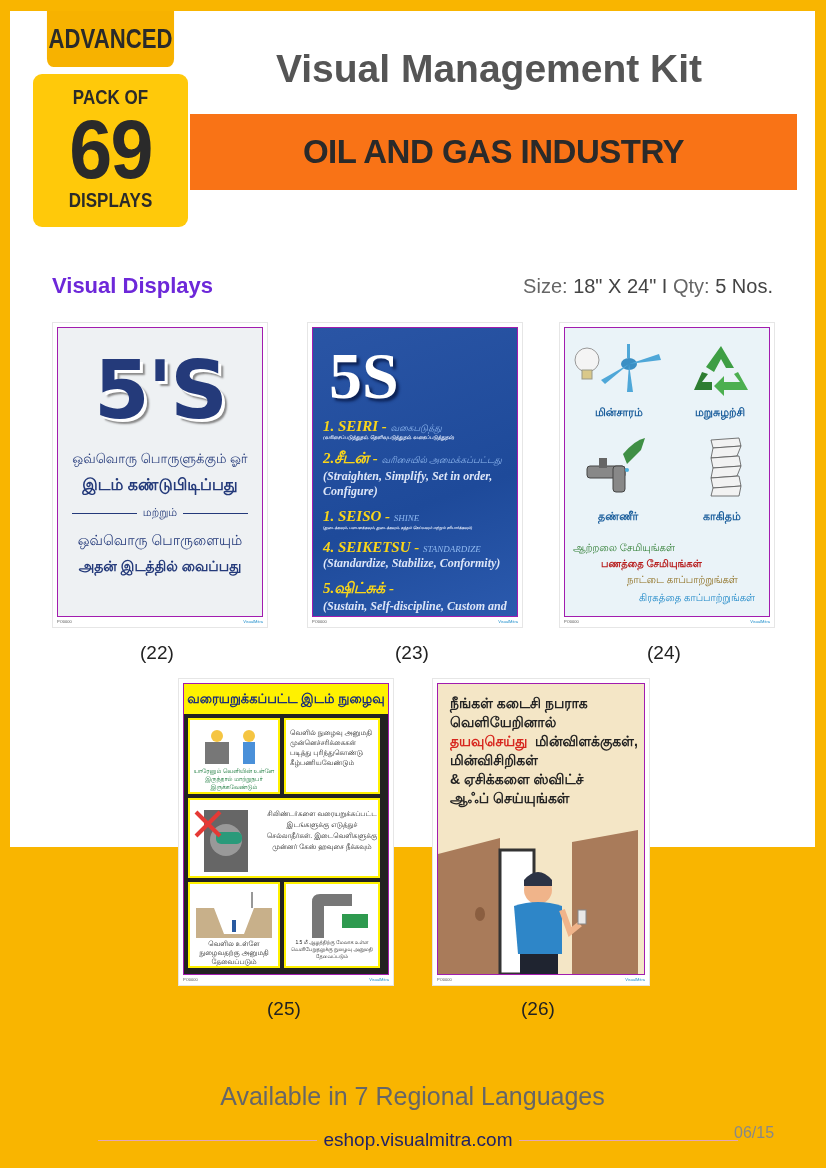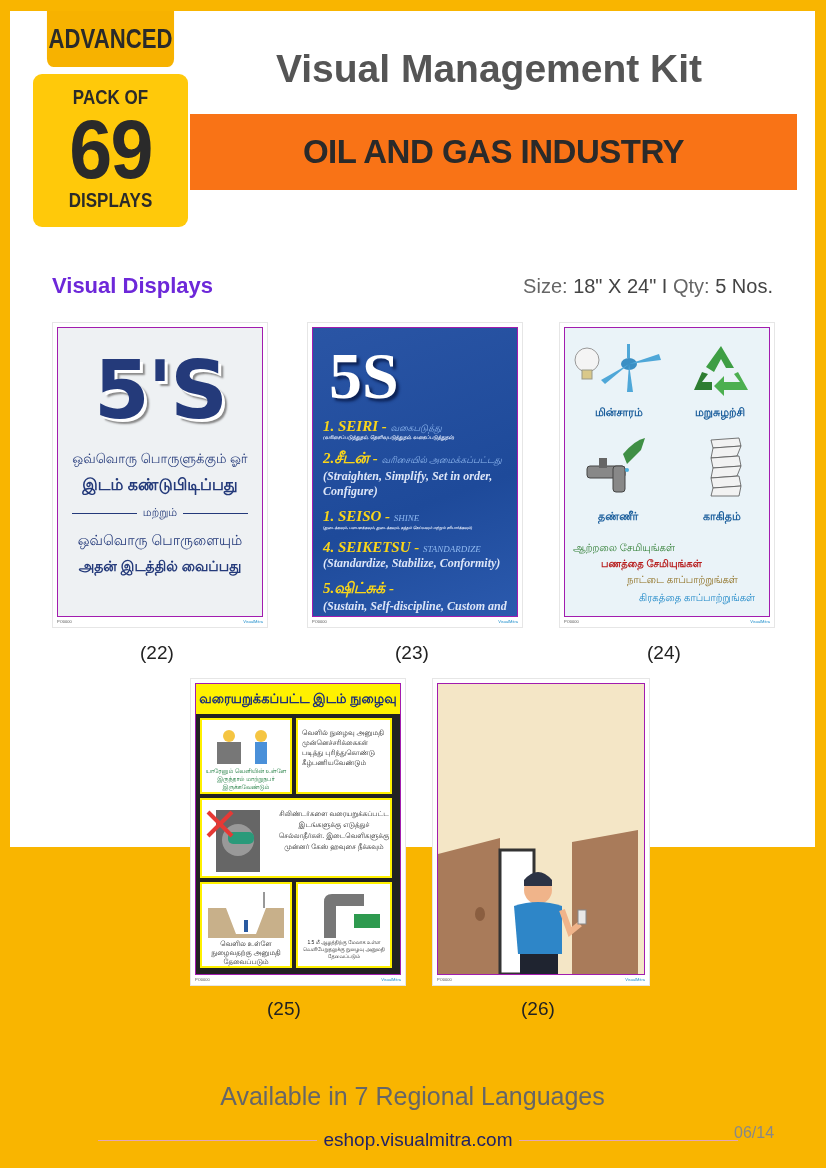--- a/index.html
+++ b/index.html
@@ -183,21 +183,21 @@
       <div class="line" style="left:62px;top:246px;color:#8D6E1E;">நாட்டை காப்பாற்றுங்கள்</div>
       <div class="line" style="left:74px;top:264px;color:#1E88C8;">கிரகத்தை காப்பாற்றுங்கள்</div>
     </div>
     <div class="foot">
         <span>PO0000</span>
         <span style="color:#1C8CCB">VisualMitra</span>
       </div>
   </div>
   <div class="caption" style="left:637px; top:631px;">(24)</div>
 
-  <div class="poster p25" style="left:180px; top:667px; width:216px; height:308px;">
+  <div class="poster p25" style="left:168px; top:667px; width:216px; height:308px;">
     <div class="frame">
       <div class="hdr">வரையறுக்கப்பட்ட இடம் நுழைவு</div>
       <div class="cell" style="left:4px;top:34px;width:92px;height:76px;">
         <svg width="70" height="42" style="margin-top:4px">
             <rect x="6" y="18" width="24" height="22" fill="#777"></rect>
             <circle cx="18" cy="12" r="6" fill="#f5c542"></circle>
             <circle cx="50" cy="12" r="6" fill="#f5c542"></circle>
             <rect x="44" y="18" width="12" height="22" fill="#4a90d9"></rect>
           </svg>
         <div style="color:#1a7a3c;font-size:6px;line-height:8px">யாரேனும் வெளியின் உள்ளே இருந்தால் மாற்றுநபர் இருக்கவேண்டும்</div>
@@ -233,20 +233,28 @@
     </div>
     <div class="foot">
         <span>PO0000</span>
         <span style="color:#1C8CCB">VisualMitra</span>
       </div>
   </div>
   <div class="caption" style="left:257px; top:987px;">(25)</div>
 
   <div class="poster p26" style="left:422px; top:667px; width:218px; height:308px;">
     <div class="frame">
+      <div class="txt">
+        <div>நீங்கள் கடைசி நபராக</div>
+        <div>வெளியேறினால்</div>
+        <div><span class="red">தயவுசெய்து</span>&nbsp;&nbsp;<span>மின்விளக்குகள்,</span></div>
+        <div>மின்விசிறிகள்</div>
+        <div>&amp; ஏசிக்களை ஸ்விட்ச்</div>
+        <div>ஆஃப் செய்யுங்கள்</div>
+      </div>
       <svg width="200" height="160" viewBox="0 0 200 160" style="position:absolute;left:0;bottom:0">
         <path d="M0 40 L62 24 L62 160 L0 160 Z" fill="#A97B5A"></path>
         <rect x="62" y="36" width="34" height="124" fill="#fff" stroke="#333" stroke-width="3"></rect>
         <path d="M134 28 L200 16 L200 160 L134 160 Z" fill="#A97B5A"></path>
         <ellipse cx="42" cy="100" rx="5" ry="7" fill="#8a5e40"></ellipse>
         <circle cx="100" cy="76" r="14" fill="#F0B48A"></circle>
         <path d="M86 66 Q100 50 114 66 L114 72 L86 72 Z" fill="#2c3345"></path>
         <path d="M76 92 Q100 84 124 92 L124 140 L80 140 Z" fill="#2E86C8"></path>
         <rect x="82" y="140" width="38" height="20" fill="#1f2430"></rect>
         <path d="M124 96 L132 118 L142 110" stroke="#F0B48A" stroke-width="6" fill="none"></path>
@@ -259,14 +267,14 @@
       </div>
   </div>
   <div class="caption" style="left:511px; top:987px;">(26)</div>
 
   <div class="avail">Available in 7 Regional Languages</div>
   <div class="footer">
     <span class="rule"></span>
     <span class="url">eshop.visualmitra.com</span>
     <span class="rule"></span>
   </div>
-  <div class="pageno">06/14</div>
+  <div class="pageno">06/15</div>
 </div>
 
 </body></html>

